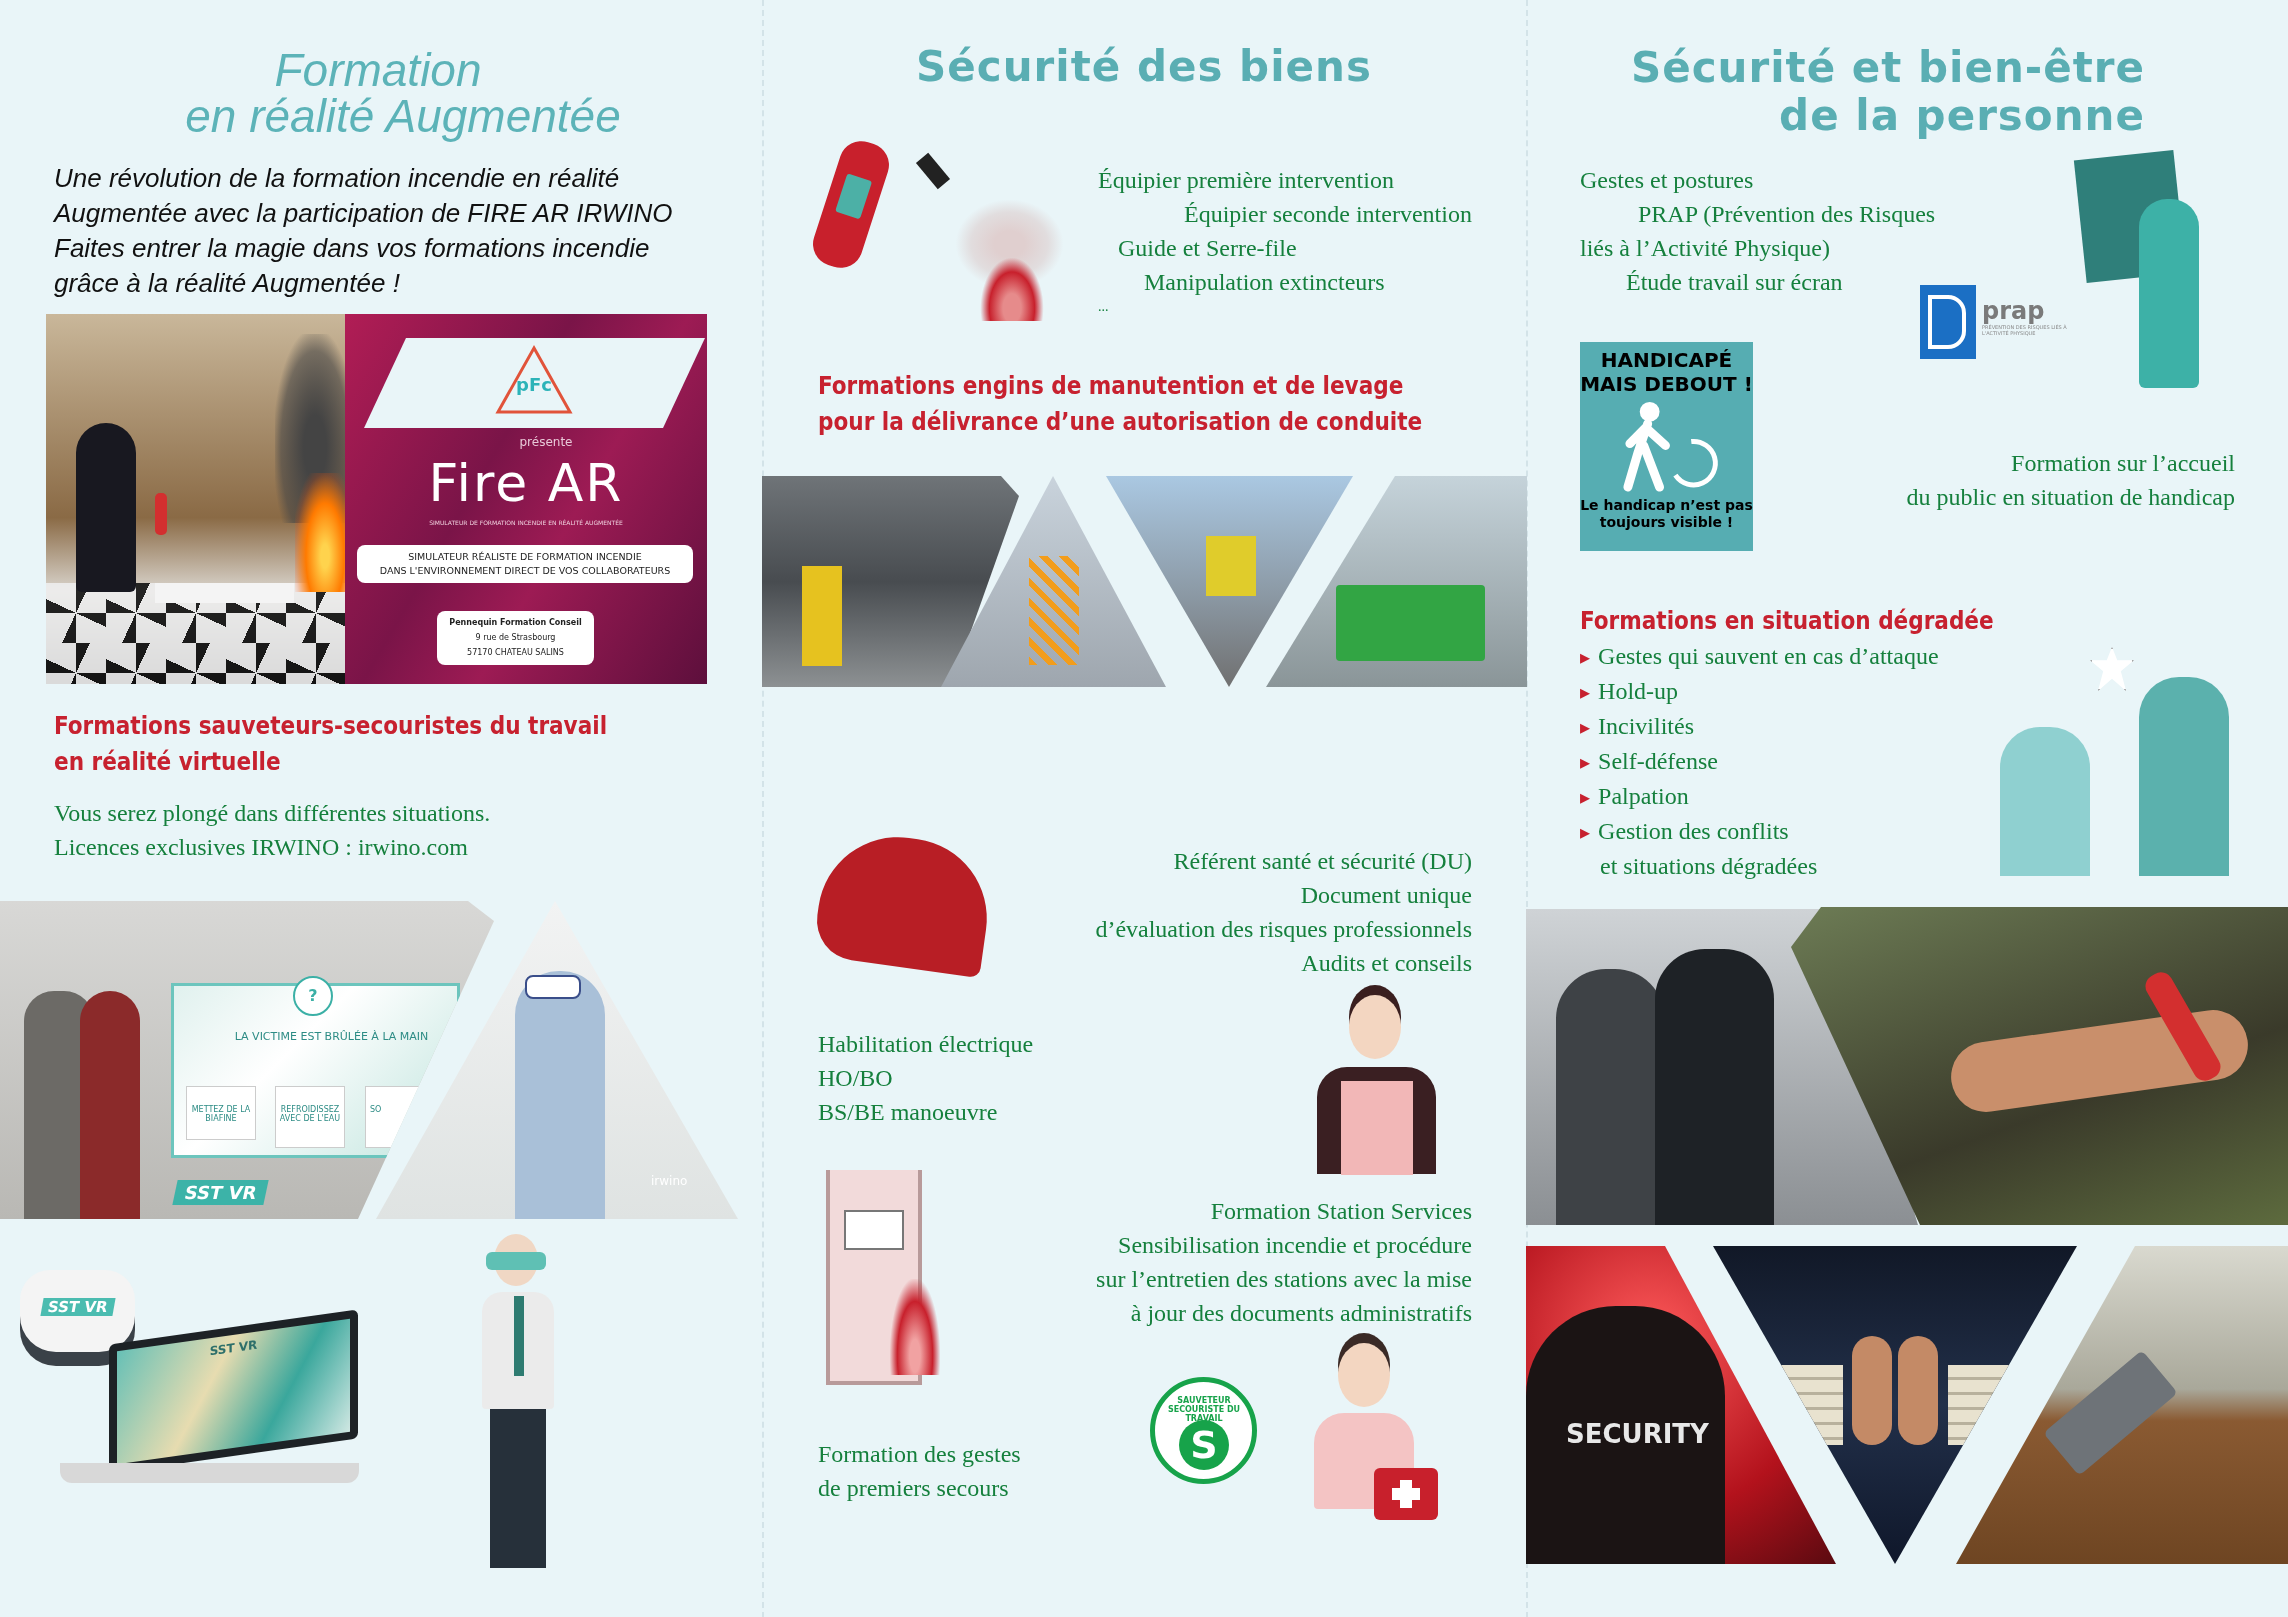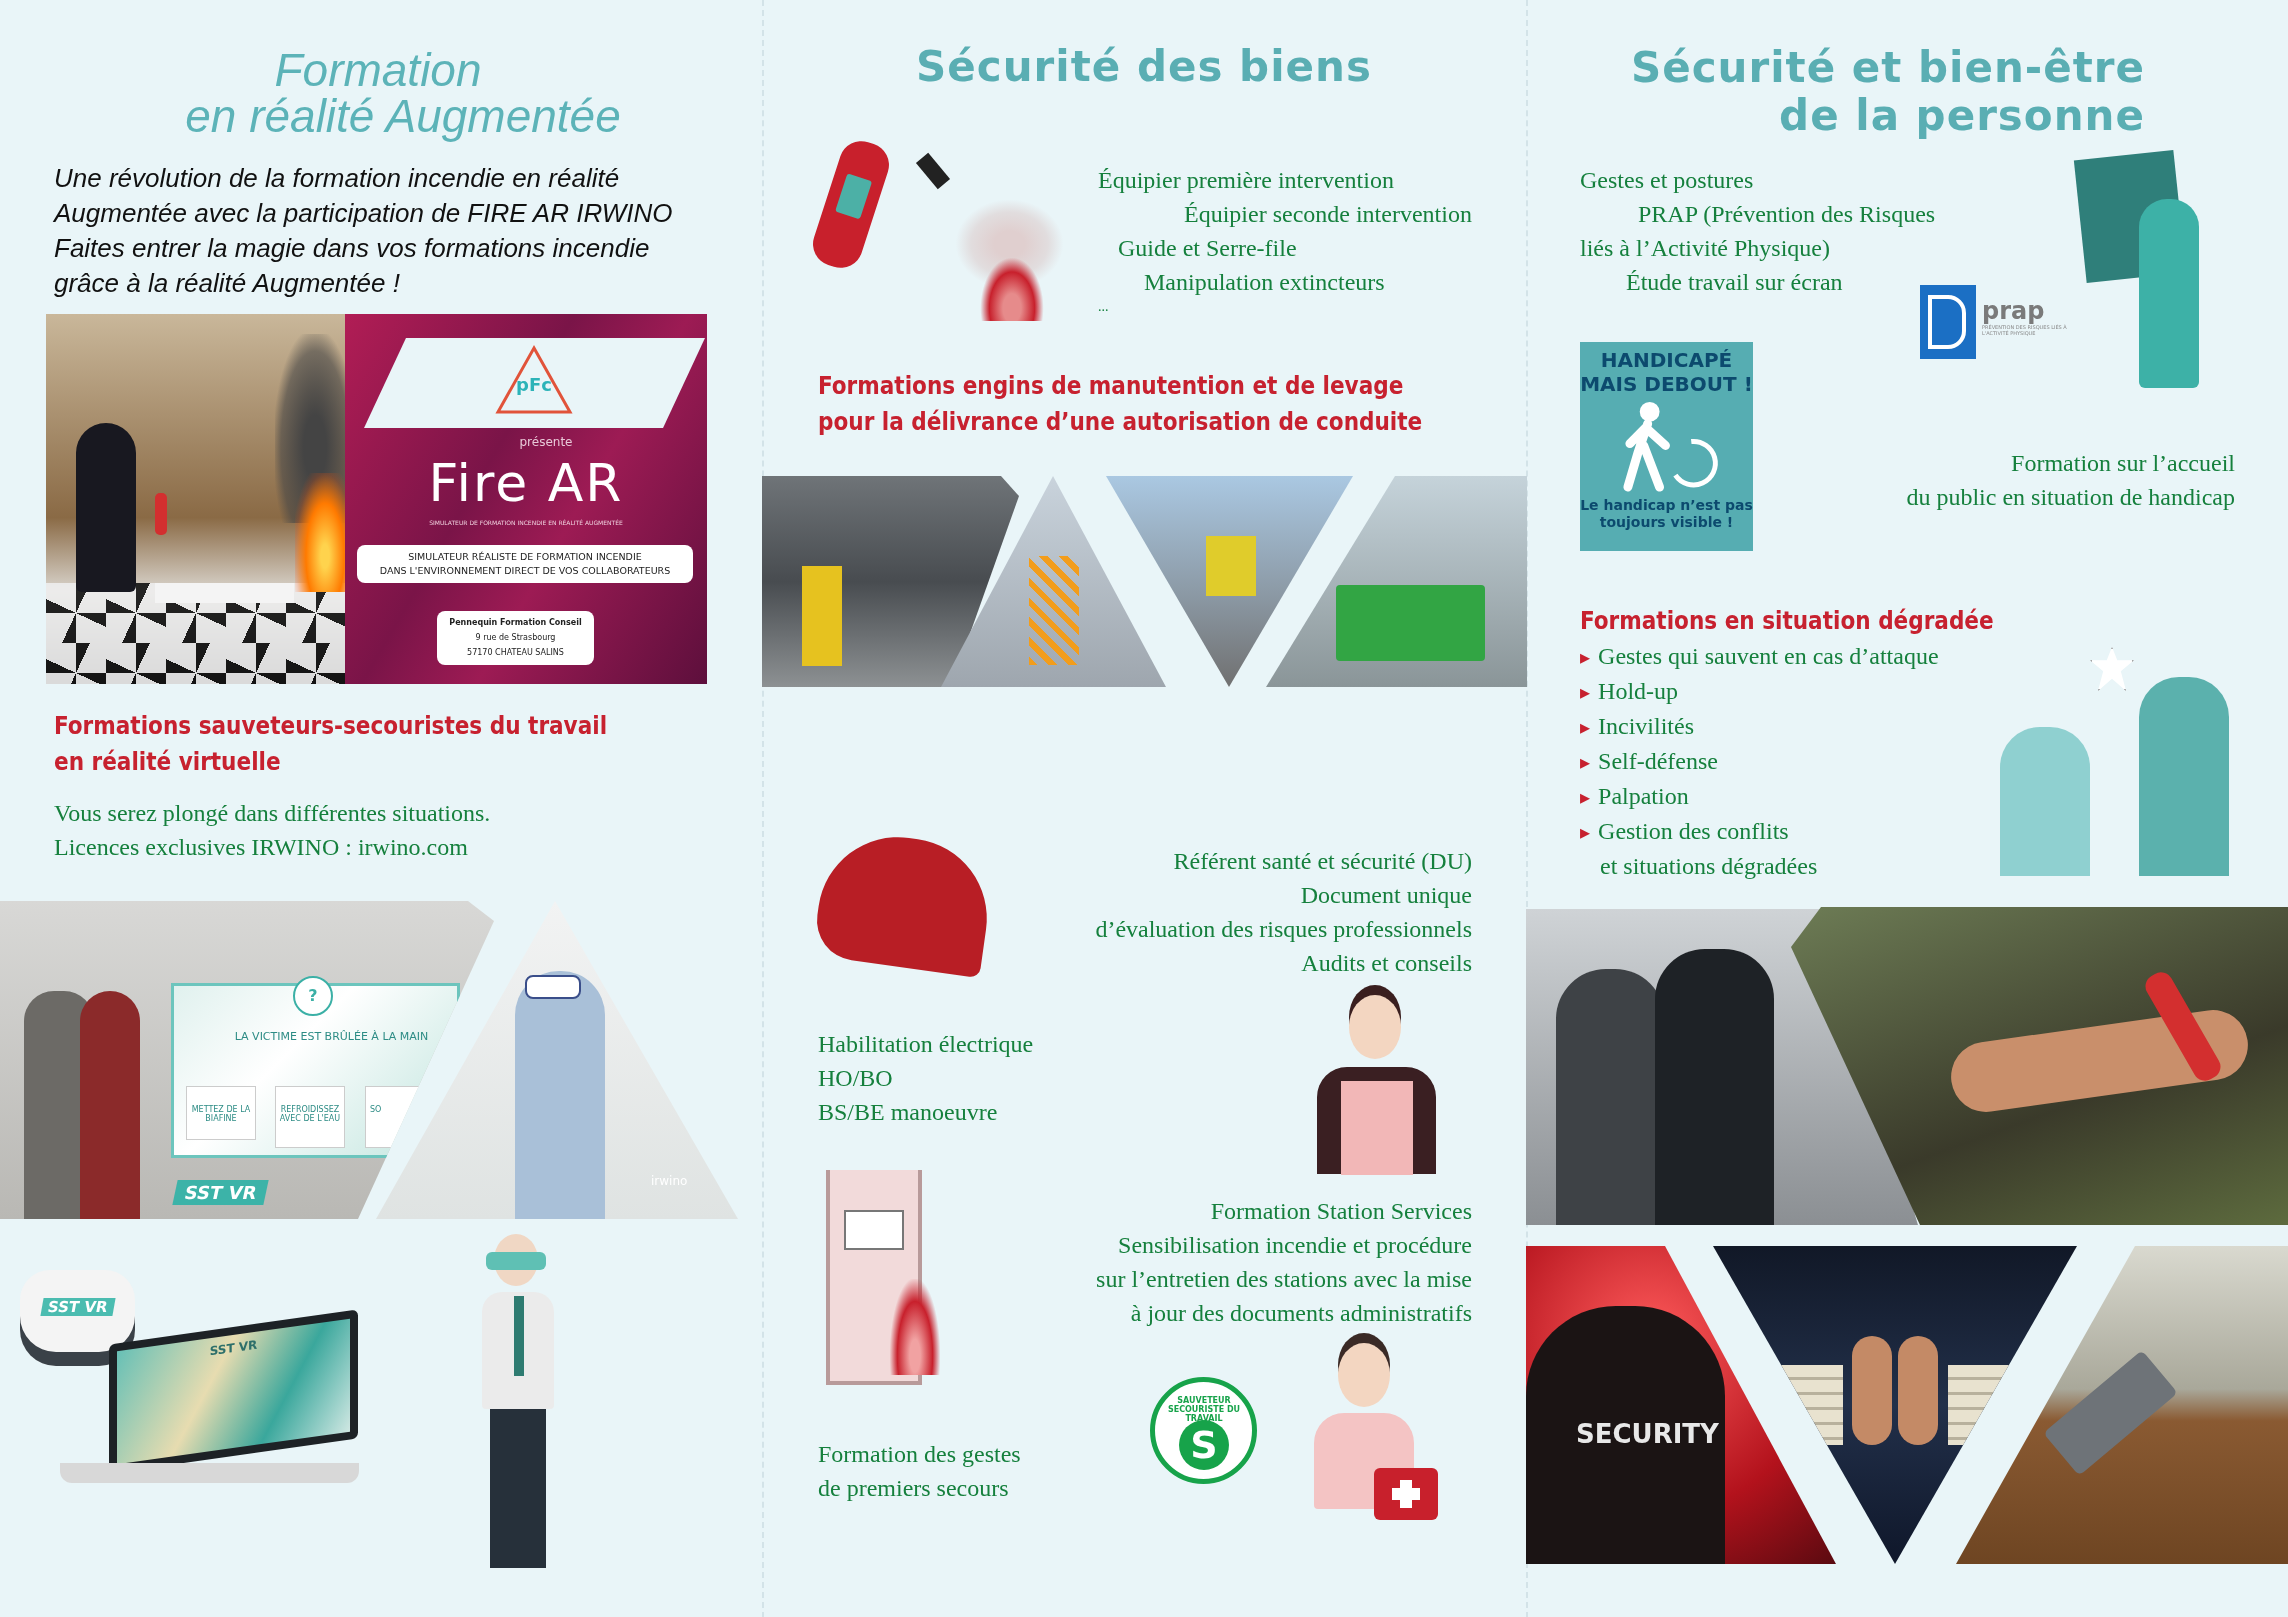--- a/index.html
+++ b/index.html
@@ -221,21 +221,21 @@
 
   <div class="abs" style="left:1920px;top:285px;width:56px;height:74px;background:#1b6fc4;">
     <div class="abs" style="left:8px;top:10px;width:38px;height:54px;border:4px solid #fff;border-radius:0 18px 18px 0;"></div>
   </div>
   <div class="abs" style="left:1982px;top:297px;font-size:24px;font-weight:bold;color:#7a7a7a;">prap</div>
   <div class="abs" style="left:1982px;top:324px;width:90px;font-size:5px;color:#888;">PRÉVENTION DES RISQUES LIÉS À L'ACTIVITÉ PHYSIQUE</div>
 
   <div class="abs" style="left:2080px;top:155px;width:100px;height:123px;background:#2f7f7a;transform:rotate(-6deg);"></div>
   <div class="abs" style="left:2139px;top:199px;width:60px;height:189px;background:#3db1a7;border-radius:28px 28px 6px 6px;"></div>
 
-  <div class="abs" style="left:1580px;top:342px;width:173px;height:209px;background:#56adb2;color:#0c4a6e;text-align:center;font-weight:bold;">
+  <div class="abs" style="left:1580px;top:342px;width:173px;height:209px;background:#56adb2;color:#000000;text-align:center;font-weight:bold;">
     <div style="font-size:20px;line-height:24px;padding-top:6px;">HANDICAPÉ</div>
     <div style="font-size:20px;line-height:24px;">MAIS DEBOUT !</div>
     <div style="height:101px;position:relative;">
       <svg width="173" height="101" viewBox="0 0 174 102">
         <circle cx="70" cy="16" r="10" fill="#fff"></circle>
         <path d="M68 28 L58 58 L48 92 M64 50 L80 92 M66 32 L86 50 M66 32 L50 48" stroke="#fff" stroke-width="9" stroke-linecap="round" fill="none"></path>
         <path d="M112 46 A22 22 0 1 1 96 80" stroke="#fff" stroke-width="5" fill="none"></path>
       </svg>
     </div>
     <div style="font-size:14px;line-height:17px;">Le handicap n’est pas</div>
@@ -268,21 +268,21 @@
     <div class="abs" style="left:30px;top:60px;width:109px;height:257px;background:#3e4246;border-radius:50px 50px 0 0;"></div>
     <div class="abs" style="left:129px;top:40px;width:119px;height:277px;background:#1e2226;border-radius:50px 50px 0 0;"></div>
   </div>
   <div class="ph" style="left:1791px;top:907px;width:498px;height:318px;background:linear-gradient(160deg,#6d7c55,#3a3a2a 60%,#5d6b3e);clip-path:polygon(30px 0,498px 0,498px 318px,129px 318px,0 40px);">
     <div class="abs" style="left:159px;top:119px;width:299px;height:70px;background:#c98f6b;border-radius:40px;transform:rotate(-8deg);"></div>
     <div class="abs" style="left:378px;top:60px;width:28px;height:119px;background:#d32f2f;border-radius:12px;transform:rotate(-30deg);"></div>
   </div>
 
   <div class="ph" style="left:1526px;top:1246px;width:310px;height:318px;background:radial-gradient(circle at 40% 30%,#ff5b5b,#b3121c 60%,#5a0a10);clip-path:polygon(0 0,139px 0,310px 318px,0 318px);">
     <div class="abs" style="left:0;top:60px;width:199px;height:259px;background:#1b1414;border-radius:90px 90px 0 0;"></div>
-    <div class="abs" style="left:50px;top:173px;color:#e8e8e8;font-weight:bold;font-size:26px;">SECURITY</div>
+    <div class="abs" style="left:40px;top:173px;color:#e8e8e8;font-weight:bold;font-size:26px;">SECURITY</div>
   </div>
   <div class="ph" style="left:1713px;top:1246px;width:364px;height:318px;background:linear-gradient(180deg,#111827,#22304a 50%,#0f172a);clip-path:polygon(0 0,364px 0,182px 318px);">
     <div class="abs" style="left:60px;top:119px;width:70px;height:80px;background:repeating-linear-gradient(180deg,#e8e2cf 0 12px,#b8b19d 12px 15px);"></div>
     <div class="abs" style="left:235px;top:119px;width:70px;height:80px;background:repeating-linear-gradient(180deg,#e8e2cf 0 12px,#b8b19d 12px 15px);"></div>
     <div class="abs" style="left:139px;top:90px;width:40px;height:109px;background:#c48a66;border-radius:20px;"></div>
     <div class="abs" style="left:185px;top:90px;width:40px;height:109px;background:#c48a66;border-radius:20px;"></div>
   </div>
   <div class="ph" style="left:1956px;top:1246px;width:332px;height:318px;background:linear-gradient(180deg,#d9d9cf 0%,#a9a89a 45%,#8a5a32 55%,#6e4522 100%);clip-path:polygon(179px 0,332px 0,332px 318px,0 318px);">
     <div class="abs" style="left:90px;top:139px;width:129px;height:56px;background:#6e7378;border-radius:6px;transform:rotate(-40deg);"></div>
   </div>

